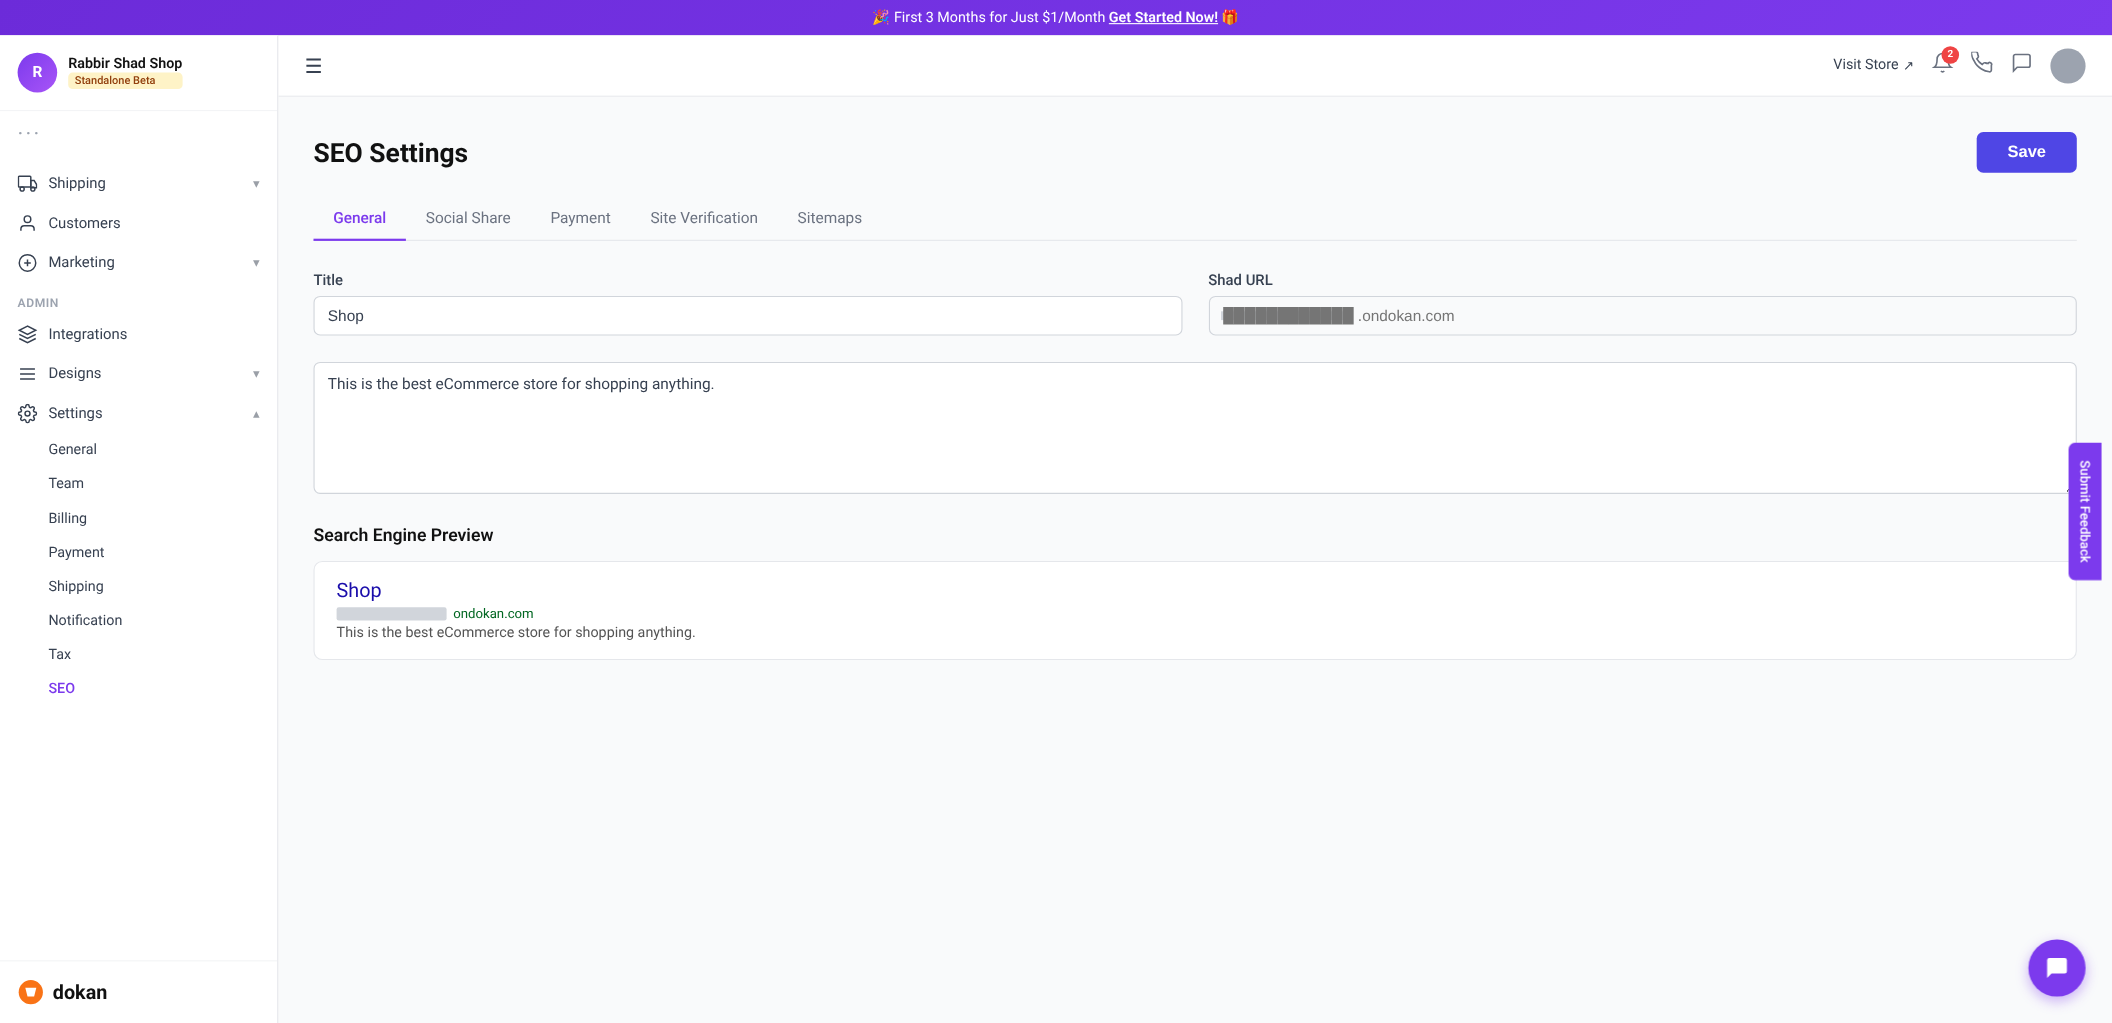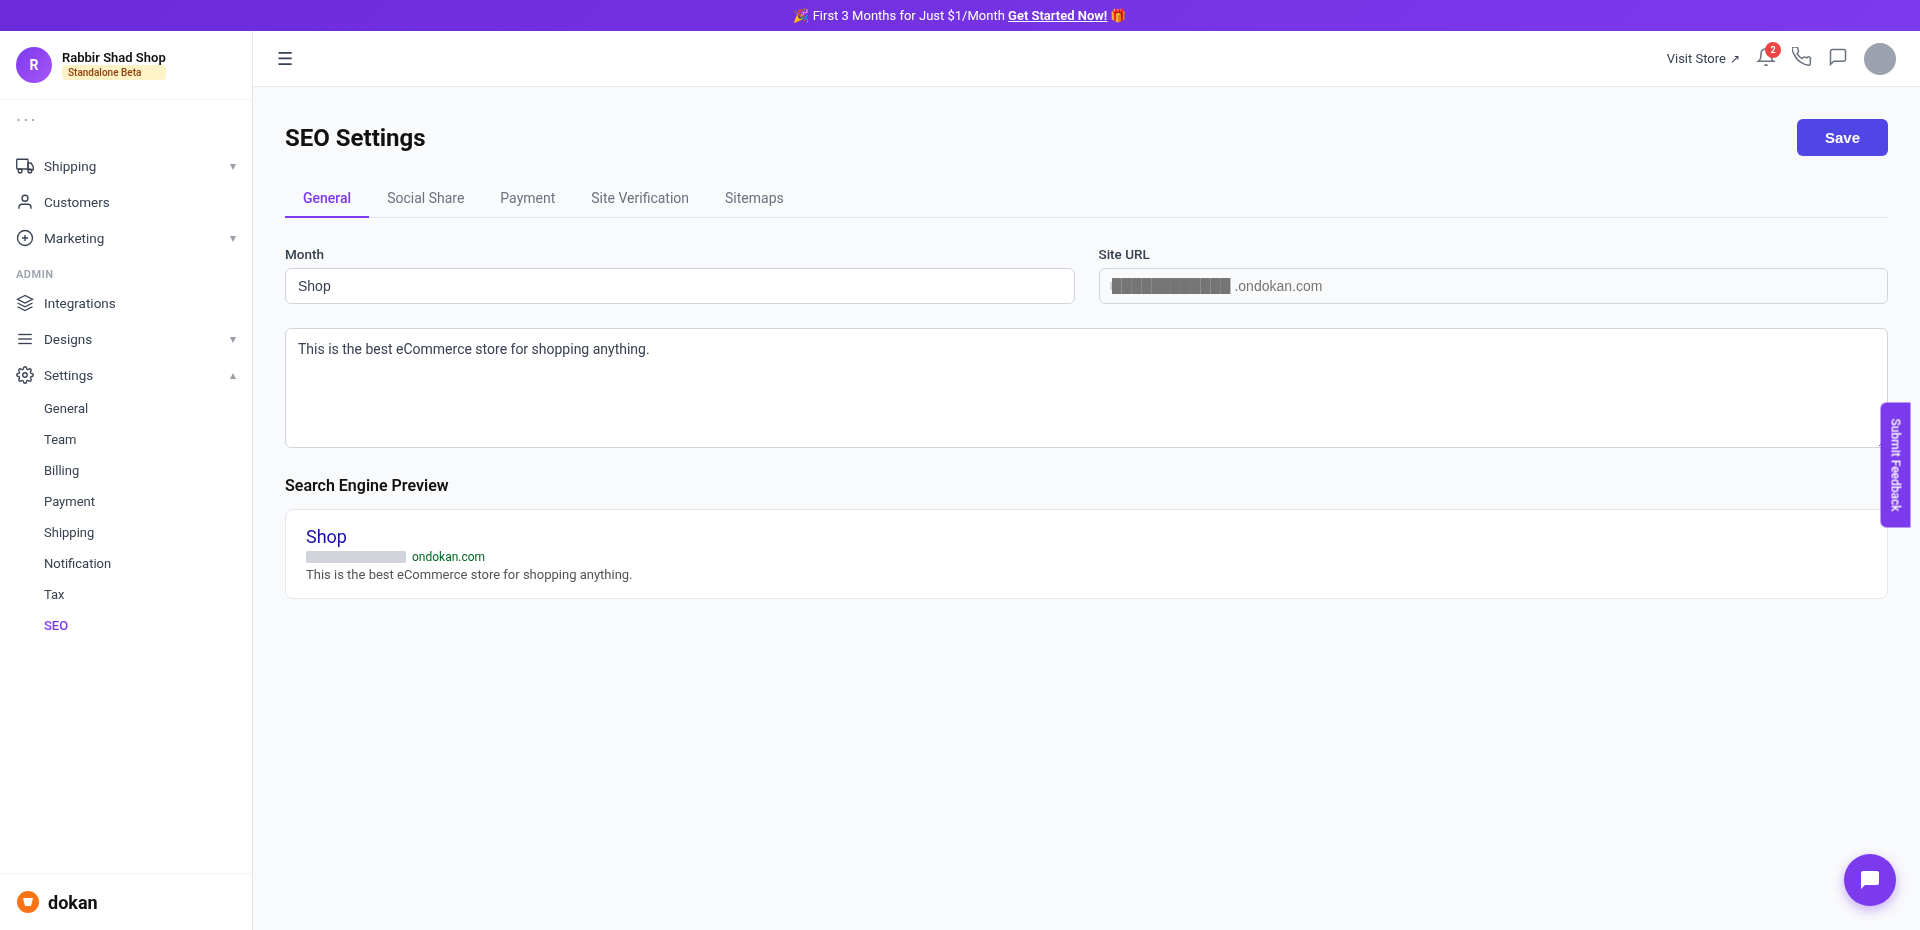--- a/index.html
+++ b/index.html
@@ -323,25 +323,25 @@
       <div class="tabs">
         <div class="tab active">General</div>
         <div class="tab">Social Share</div>
         <div class="tab">Payment</div>
         <div class="tab">Site Verification</div>
         <div class="tab">Sitemaps</div>
       </div>
 
       <div class="form-row">
         <div class="form-group">
-          <label class="form-label">Month</label>
+          <label class="form-label">Title</label>
           <input class="form-input" type="text" value="Shop" style="">
         </div>
         <div class="form-group">
-          <label class="form-label">Site URL</label>
+          <label class="form-label">Shad URL</label>
           <input class="form-input disabled" type="text" readonly="" style="background: repeating-linear-gradient(90deg, rgb(209, 213, 219) 0px, rgb(209, 213, 219) 8px, transparent 8px, transparent 10px) 10px center / 120px 8px no-repeat; color: rgb(156, 163, 175);" value="" placeholder="████████████ .ondokan.com">
         </div>
       </div>
 
       <div class="form-group" style="margin-bottom: 28px;">
         <textarea class="form-textarea" style="">This is the best eCommerce store for shopping anything.</textarea>
       </div>
 
       <div>
         <div class="seo-preview-title">Search Engine Preview</div>

